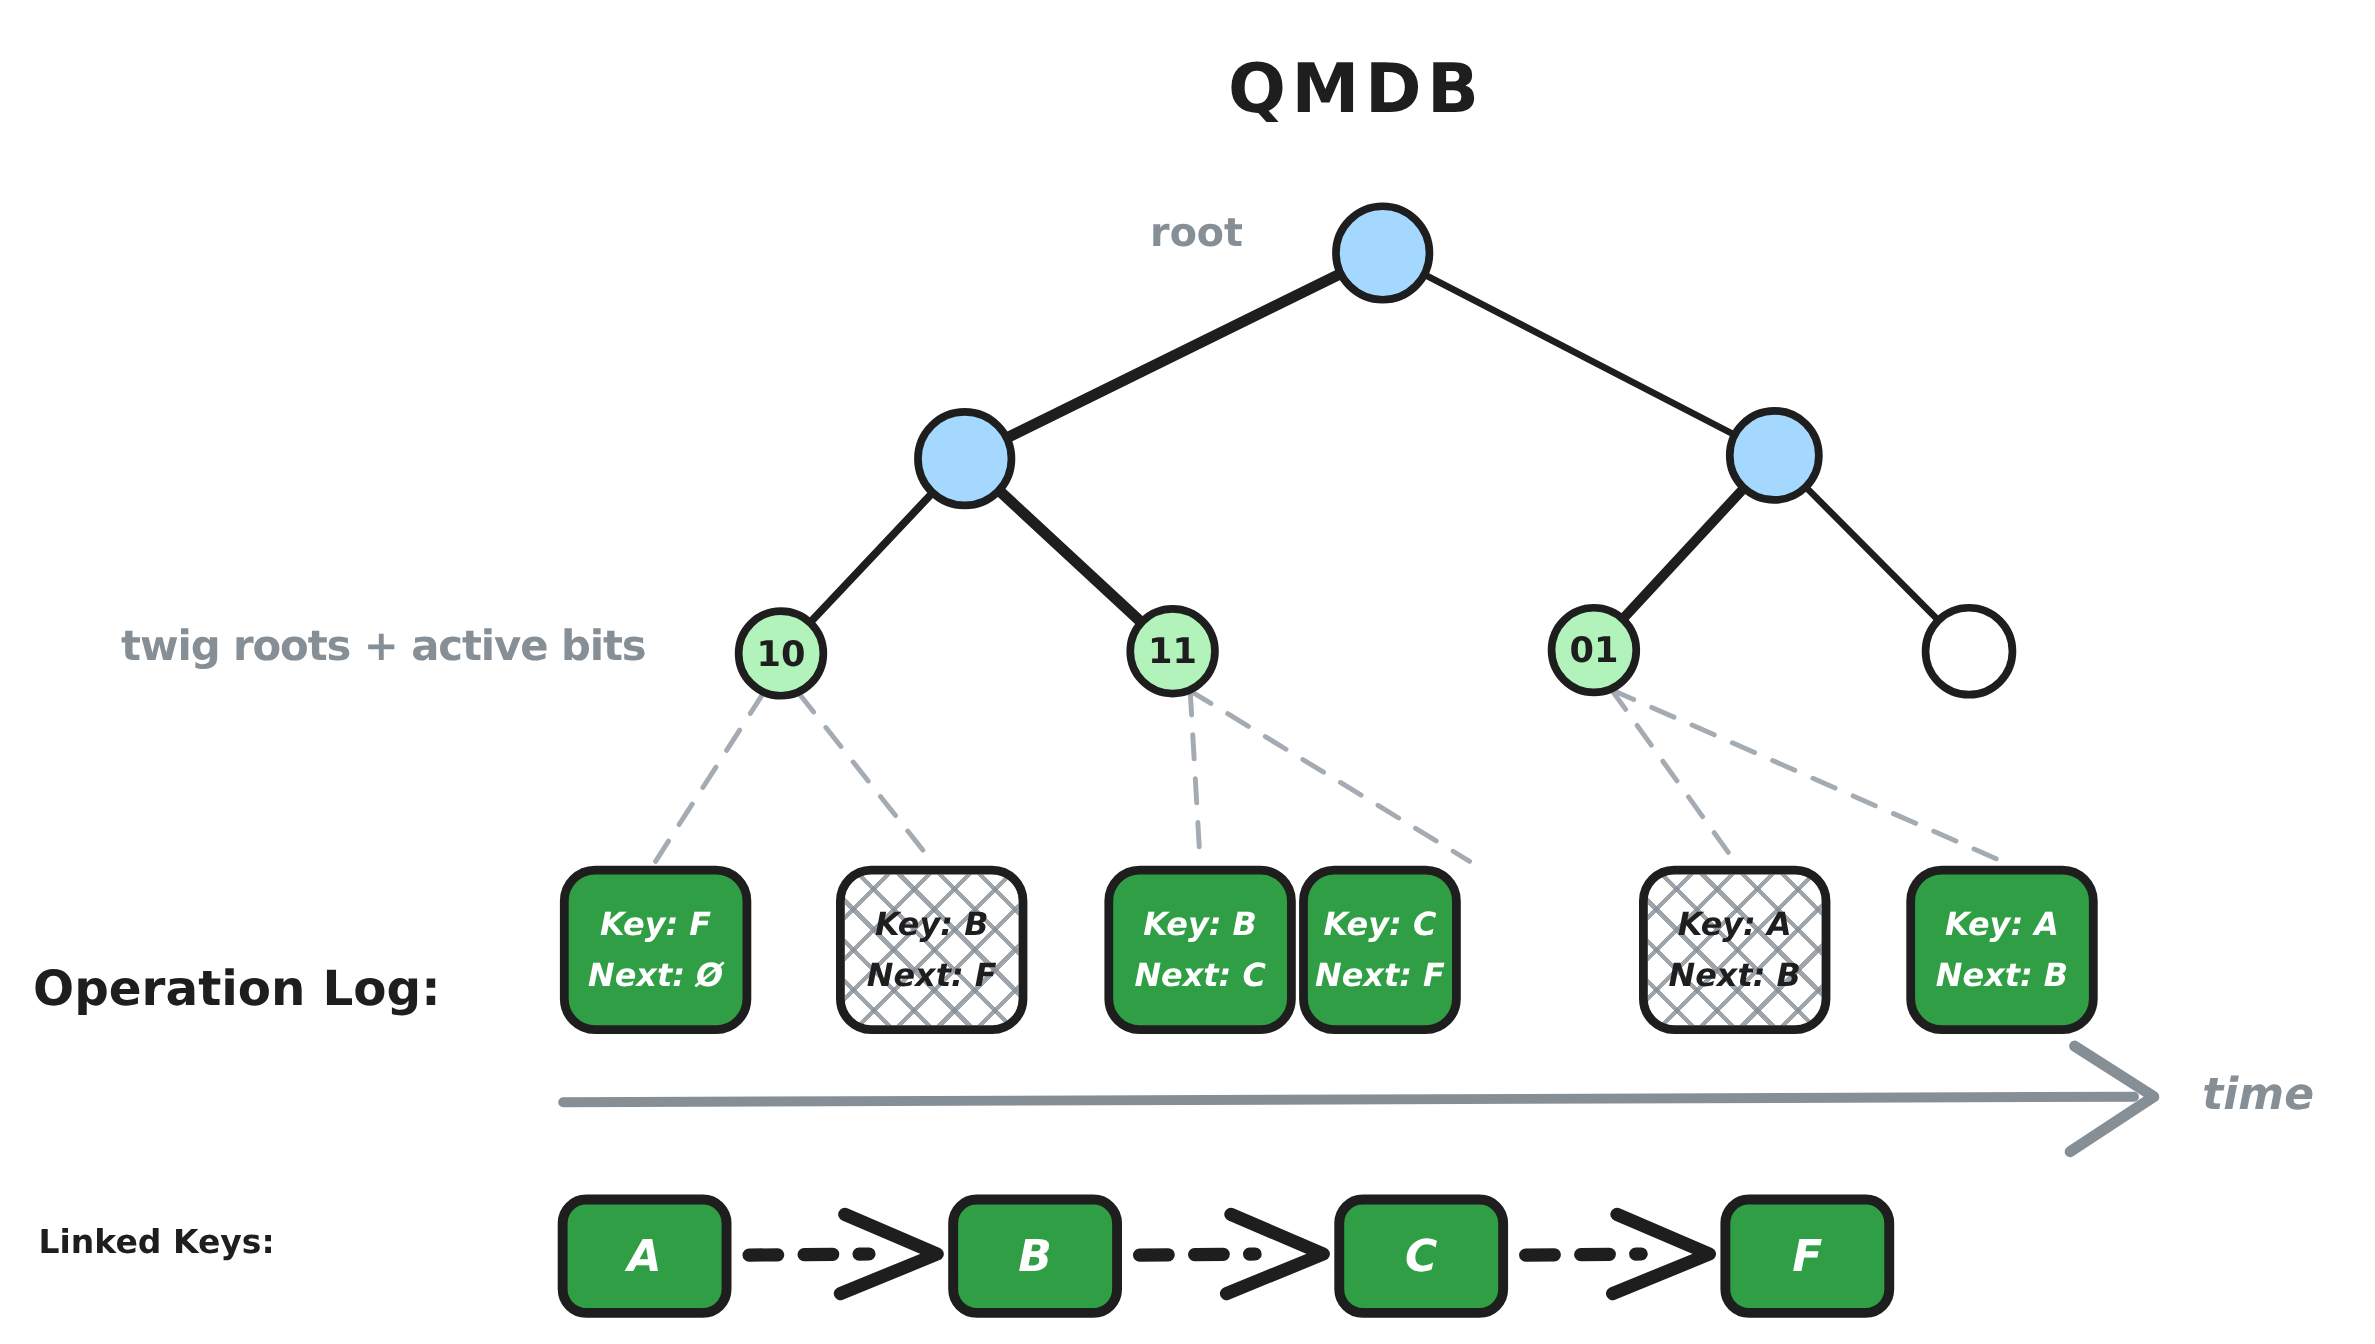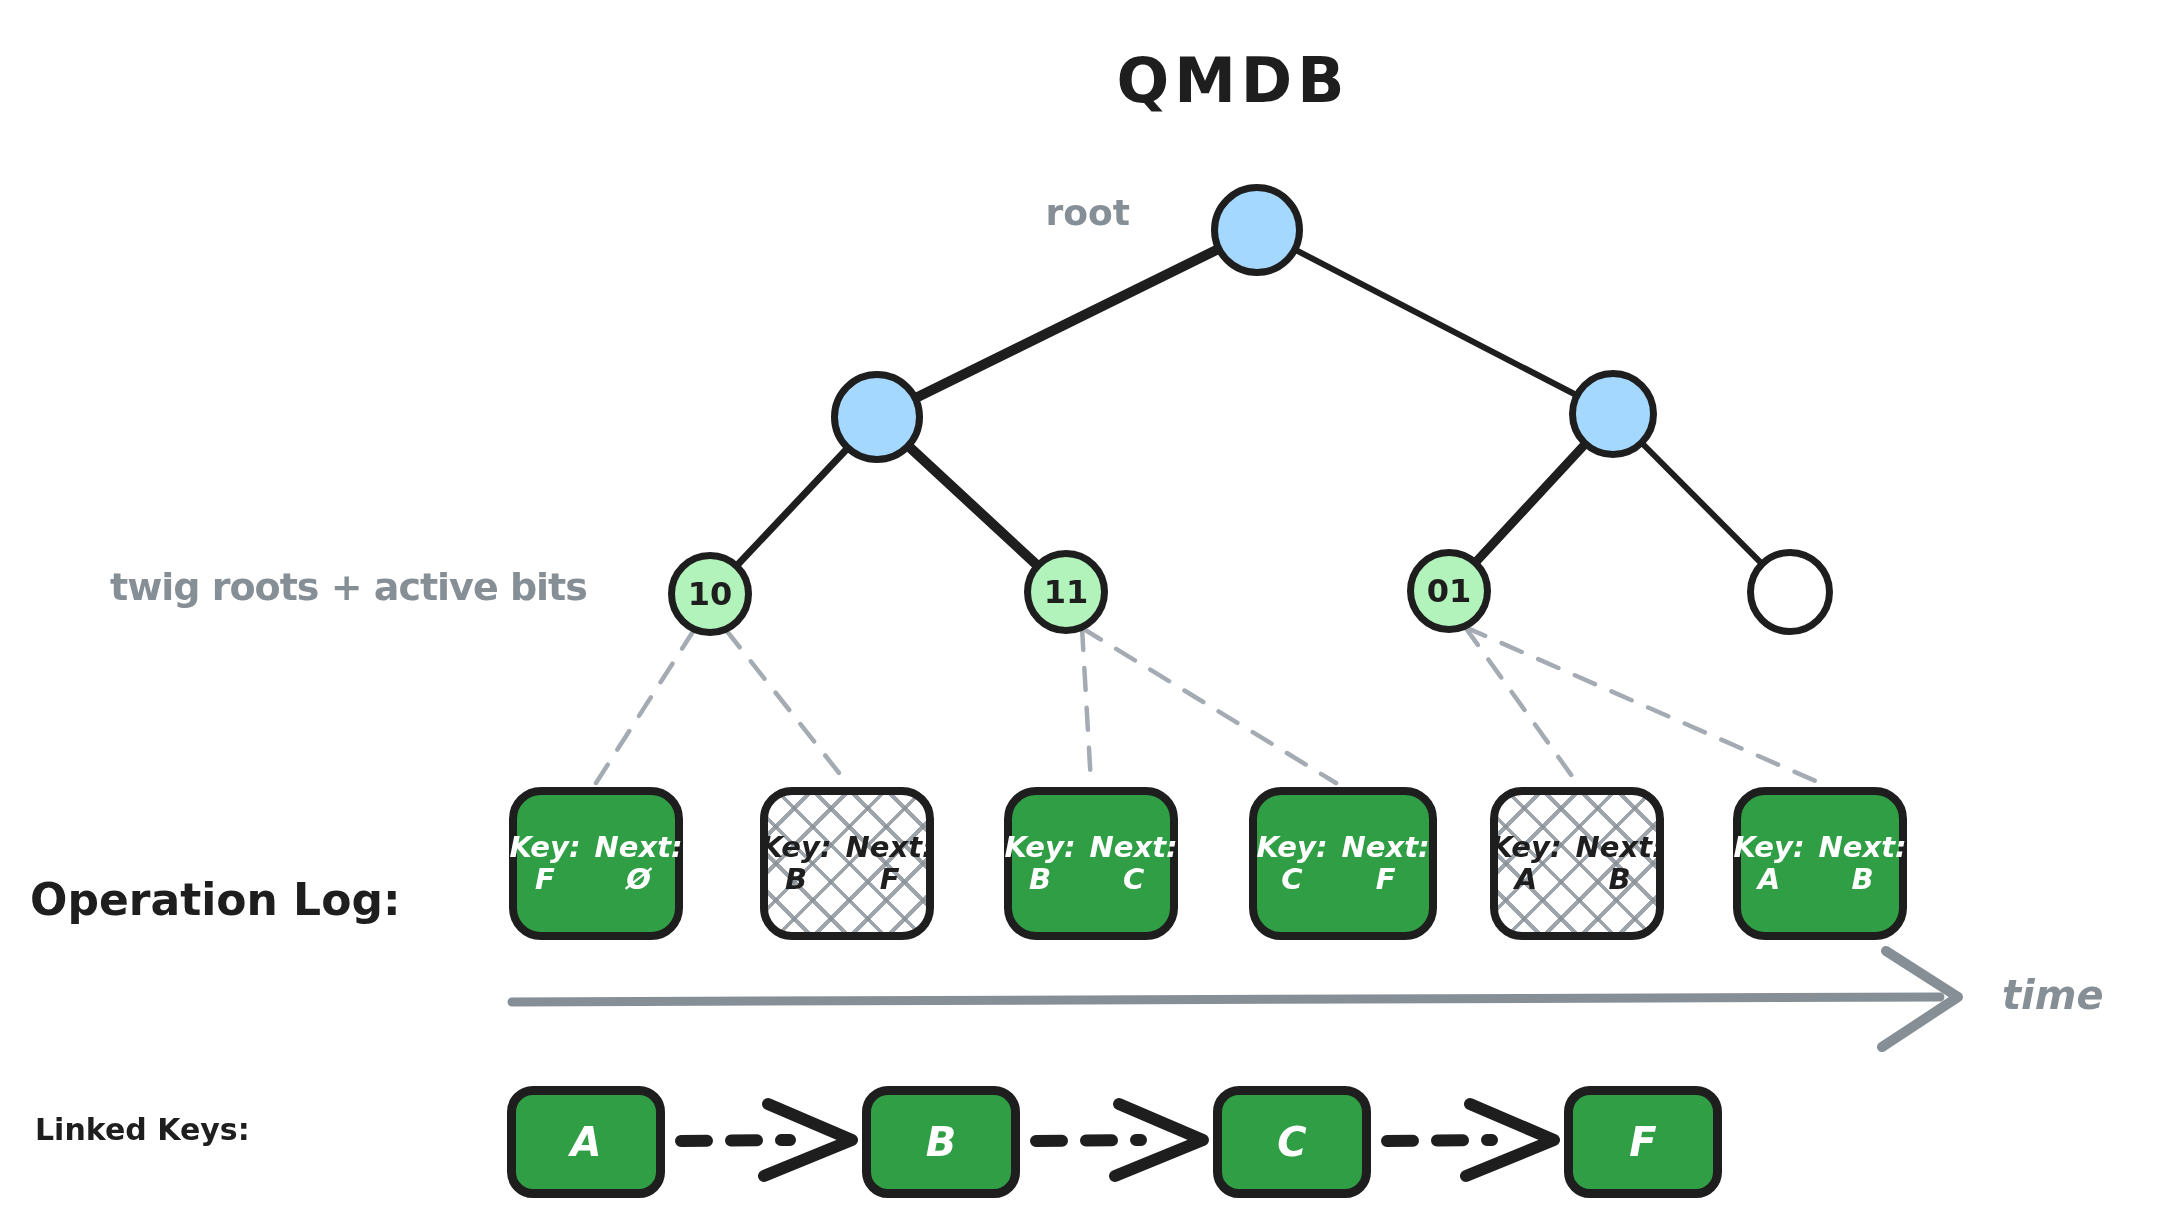--- a/index.html
+++ b/index.html
@@ -25,21 +25,21 @@
     display:flex;align-items:center;justify-content:center;
     font-size:32px;font-weight:700;color:var(--ink);background:#fff;
   }
   .node.internal{background:var(--node-blue);}
   .node.twig{background:var(--twig-green);}
   .node.empty{background:#fff;}
 
   .opbox{
     position:absolute;box-sizing:border-box;border:8px solid var(--ink);border-radius:32px;
     background:var(--box-green);color:#fff;
-    display:flex;flex-direction:row;align-items:center;justify-content:center;gap:14px;
+    display:flex;flex-direction:column;align-items:center;justify-content:center;gap:14px;
     font-size:29px;font-weight:700;font-style:italic;text-align:center;
   }
   .opbox.stale{
     color:var(--ink);
     background-color:#fff;
     background-image:
       repeating-linear-gradient(45deg,  rgba(134,142,150,.8) 0 4px, transparent 4px 26px),
       repeating-linear-gradient(135deg, rgba(134,142,150,.8) 0 4px, transparent 4px 26px);
   }
   .opbox .line{line-height:1.1;}
@@ -101,21 +101,21 @@
       <div class="line">Next: Ø</div>
     </div>
     <div class="opbox stale" style="left: 760px; top: 787px; width: 174px; height: 153px;">
       <div class="line">Key: B</div>
       <div class="line">Next: F</div>
     </div>
     <div class="opbox" style="left: 1004px; top: 787px; width: 174px; height: 153px;">
       <div class="line">Key: B</div>
       <div class="line">Next: C</div>
     </div>
-    <div class="opbox" style="left: 1249px; top: 787px; width: 188px; height: 153px;">
+    <div class="opbox" style="left: 1181px; top: 787px; width: 147px; height: 153px;">
       <div class="line">Key: C</div>
       <div class="line">Next: F</div>
     </div>
     <div class="opbox stale" style="left: 1490px; top: 787px; width: 174px; height: 153px;">
       <div class="line">Key: A</div>
       <div class="line">Next: B</div>
     </div>
     <div class="opbox" style="left: 1733px; top: 787px; width: 174px; height: 153px;">
       <div class="line">Key: A</div>
       <div class="line">Next: B</div>

